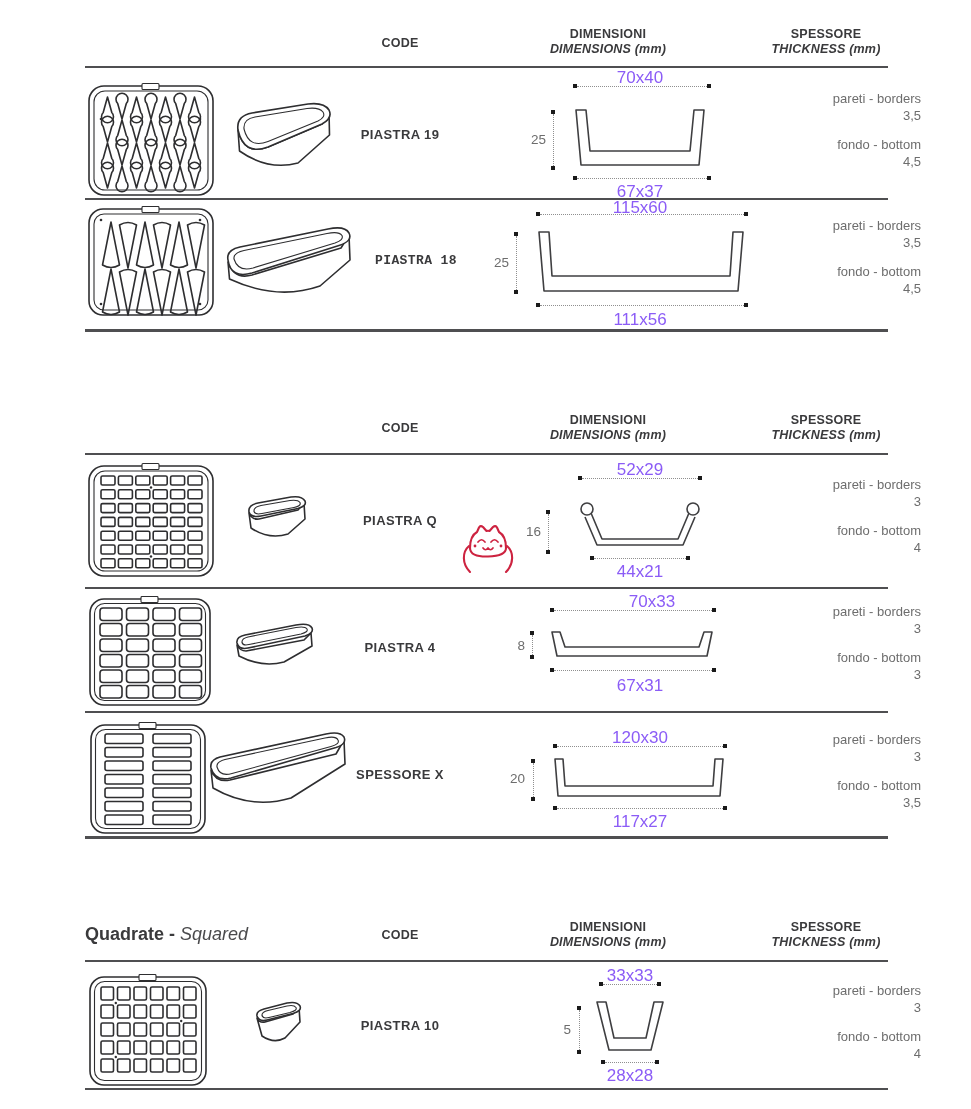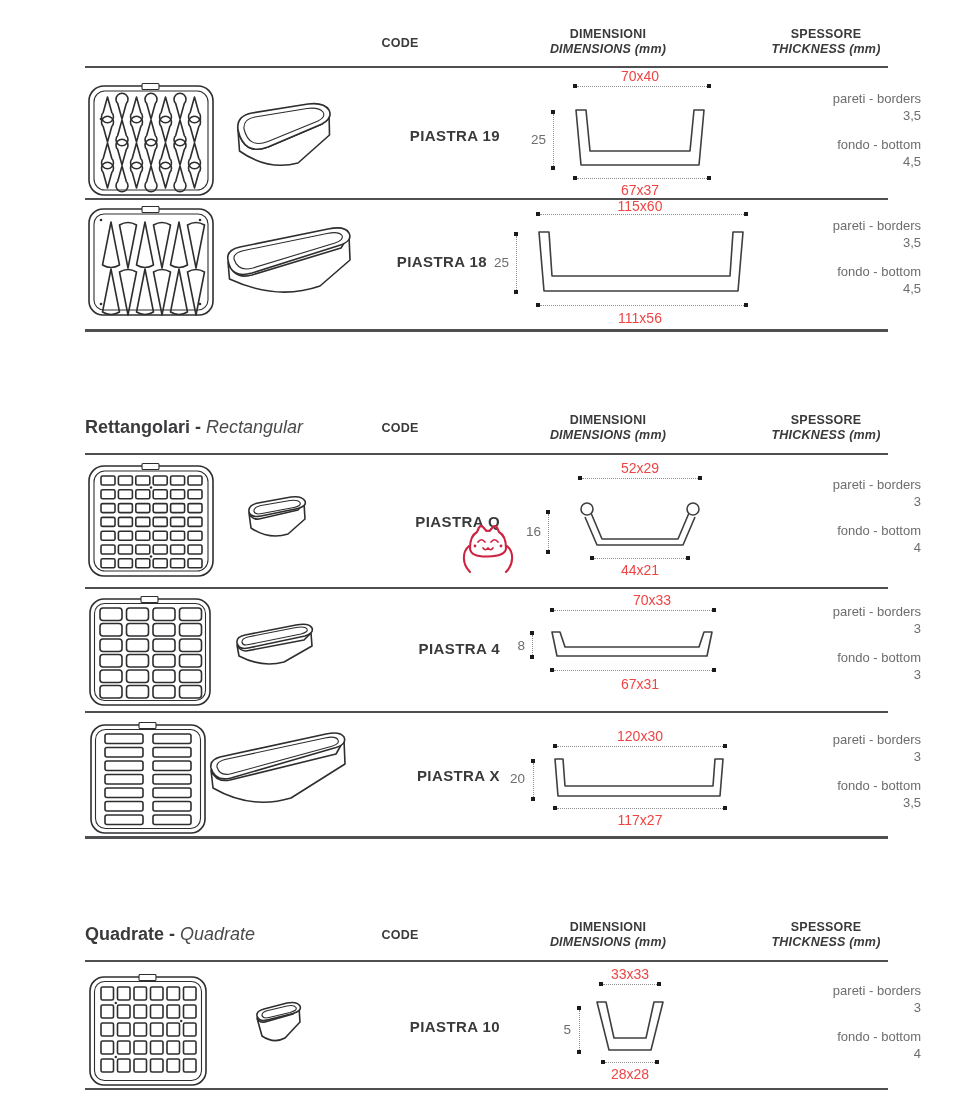--- a/index.html
+++ b/index.html
@@ -6,23 +6,23 @@
   .page{position:relative;width:971px;height:1109px;background:#ffffff;
         font-family:"Liberation Sans",sans-serif;overflow:hidden;}
   .abs{position:absolute;}
   .rule{position:absolute;left:85px;width:803px;background:#4f4f51;}
   .colhead{position:absolute;width:180px;text-align:center;color:#3a3a3c;
            font-size:12.5px;font-weight:bold;line-height:15px;letter-spacing:.2px;}
   .colhead .it{font-style:italic;}
   .sec-title{position:absolute;font-size:18px;color:#3a3a3c;}
   .sec-title .b{font-weight:bold;}
   .sec-title .i{font-style:italic;font-weight:normal;color:#4a4a4c;}
-  .code{position:absolute;width:200px;text-align:right;font-weight:bold;
-        font-size:15px;color:#3a3a3c;letter-spacing:.4px;}
-  .dlabel{position:absolute;width:160px;text-align:center;font-size:14px;color:#ef4444;}
+  .code{position:absolute;width:200px;text-align:center;font-weight:bold;
+        font-size:13px;color:#3a3a3c;letter-spacing:.4px;}
+  .dlabel{position:absolute;width:160px;text-align:center;font-size:17px;color:#8b5cf6;}
   .vlabel{position:absolute;text-align:right;font-size:13.5px;color:#6d6d6d;}
   .thk{position:absolute;width:190px;text-align:right;font-size:13px;
        color:#6d6d6d;line-height:17px;}
   .thk .sp{height:12px;}
   .doth{position:absolute;display:flex;align-items:center;}
   .doth .dl{flex:1;height:0;border-top:1.6px dotted #8f8f8f;}
   .dotv{position:absolute;display:flex;flex-direction:column;align-items:center;}
   .dotv .dv{flex:1;width:0;border-left:1.6px dotted #8f8f8f;}
   .sq{width:4px;height:4px;background:#1a1a1a;flex:0 0 auto;}
   svg{display:block;}
@@ -232,21 +232,21 @@
         <circle cx="113" cy="98" r="1.3" fill="#2e2e30"></circle>
     </svg>
   </div>
   <div class="abs" style="left:222px;top:222px;">
     <svg width="134" height="88" viewBox="0 0 134 88">
       <path class="wh" d="M6,40 L7.5,57 Q55,79 98,64 L128,38 L127,13 L119,26 L30,53 Q12,58 6,40 Z"></path>
       <path class="wh" d="M6,38 Q4,28 18,25 L106,7 Q123,3.5 127,11 Q131,19 117,23.5 L30,51 Q9,57 6,38 Z"></path>
       <path class="ln2" d="M12,37 Q11,31 22,28.5 L105,11.5 Q117,9 120,13.5 Q122,18 113,21 L31,46 Q16,50 12,37 Z"></path>
     </svg>
   </div>
-  <div class="code" style="left:287px;top:253px;"><span>PIASTRA 18</span></div>
+  <div class="code" style="left:316px;top:253px;font-family:Liberation Mono, monospace;"><span>PIASTRA 18</span></div>
   <div class="dlabel" style="left:560px;top:198px;"><span>115x60</span></div>
   <div class="doth" style="left:536px;top:212px;width:212px;">
       <span class="sq"></span>
       <div class="dl"></div>
       <span class="sq"></span>
     </div>
   <div class="abs" style="left:534px;top:230px;">
     <svg width="214" height="66" viewBox="0 0 214 66">
       <path class="prof" d="M5,2 L15,2 L18,46 L196,46 L199,2 L209,2 L204,61 L10,61 Z"></path>
     </svg>
@@ -265,23 +265,20 @@
   <div class="dlabel" style="left:560px;top:310px;"><span>111x56</span></div>
   <div class="thk" style="left:731px;top:217px;">
     <div>pareti - borders</div>
     <div>3,5</div>
     <div class="sp"></div>
     <div>fondo - bottom</div>
     <div>4,5</div>
   </div>
   <div class="rule" style="top:329px;height:2.5px;"></div>
 
-  <div class="sec-title" style="left:85px;top:417px;">
-    <span class="b">Rettangolari - </span><span class="i">Rectangular</span>
-  </div>
   <div class="colhead" style="left:310px;top:421px;"><span>CODE</span></div>
   <div class="colhead" style="left:518px;top:413px;">
     <div>DIMENSIONI</div>
     <div class="it">DIMENSIONS (mm)</div>
   </div>
   <div class="colhead" style="left:736px;top:413px;">
     <div>SPESSORE</div>
     <div class="it">THICKNESS (mm)</div>
   </div>
   <div class="rule" style="top:453px;height:2px;"></div>
@@ -490,21 +487,21 @@
       </g>
     </svg>
   </div>
   <div class="abs" style="left:206px;top:728px;">
     <svg width="146" height="88" viewBox="0 0 146 88">
       <path class="wh" d="M5,42 L7,60 Q45,82 85,70 L139,36 L138,12 L130,26 L24,52 Q10,55 5,42 Z"></path>
       <path class="wh" d="M5,40 Q3.5,32 14,29 L120,6 Q134,3 138,9 Q141,16 130,19.5 L25,50 Q9,54 5,40 Z"></path>
       <path class="ln2" d="M11,39 Q10,34 19,31.5 L119,10 Q130,7.5 132,12 Q134,16 125,18.5 L26,45.5 Q14,49 11,39 Z"></path>
     </svg>
   </div>
-  <div class="code" style="left:300px;top:767px;"><span>PIASTRA X</span></div>
+  <div class="code" style="left:300px;top:767px;"><span>SPESSORE X</span></div>
   <div class="dlabel" style="left:560px;top:728px;"><span>120x30</span></div>
   <div class="doth" style="left:553px;top:744px;width:174px;">
       <span class="sq"></span>
       <div class="dl"></div>
       <span class="sq"></span>
     </div>
   <div class="abs" style="left:551px;top:757px;">
     <svg width="176" height="44" viewBox="0 0 176 44">
       <path class="prof" d="M4,2 L12,2 L14,29 L162,29 L164,2 L172,2 L169,39 L7,39 Z"></path>
     </svg>
@@ -524,21 +521,21 @@
   <div class="thk" style="left:731px;top:731px;">
     <div>pareti - borders</div>
     <div>3</div>
     <div class="sp"></div>
     <div>fondo - bottom</div>
     <div>3,5</div>
   </div>
   <div class="rule" style="top:836px;height:3px;"></div>
 
   <div class="sec-title" style="left:85px;top:924px;">
-    <span class="b">Quadrate - </span><span class="i">Quadrate</span>
+    <span class="b">Quadrate - </span><span class="i">Squared</span>
   </div>
   <div class="colhead" style="left:310px;top:928px;"><span>CODE</span></div>
   <div class="colhead" style="left:518px;top:920px;">
     <div>DIMENSIONI</div>
     <div class="it">DIMENSIONS (mm)</div>
   </div>
   <div class="colhead" style="left:736px;top:920px;">
     <div>SPESSORE</div>
     <div class="it">THICKNESS (mm)</div>
   </div>

